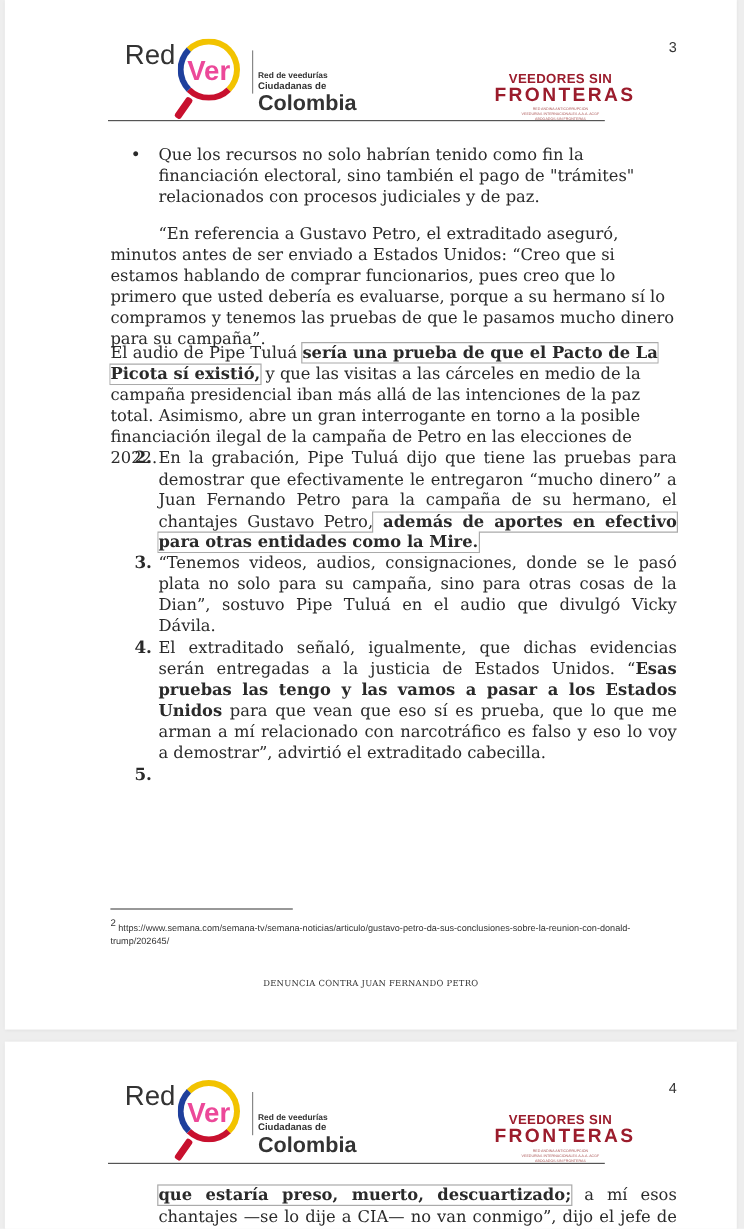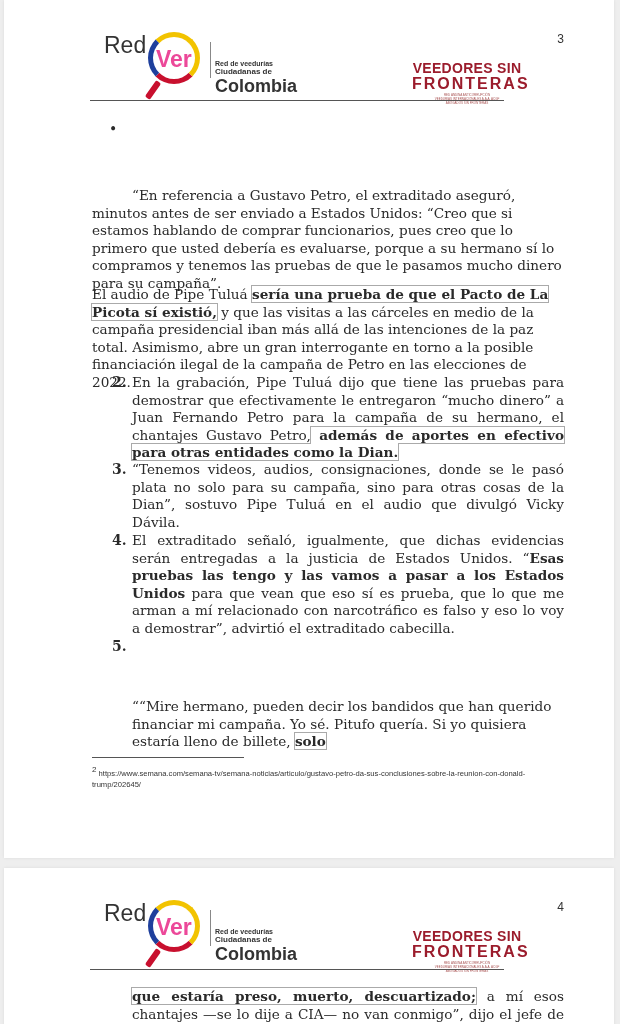--- a/index.html
+++ b/index.html
@@ -13,21 +13,21 @@
   .logo-red .rtxt { position:absolute; left:0; top:4px; font-family:"Liberation Sans", sans-serif; font-size:23px; color:#333; }
   .logo-red .ring { position:absolute; left:44px; top:4px; width:52px; height:52px; border-radius:50%; border:5px solid #f2c300; border-bottom-color:#c8102e; border-left-color:#1e3f9c; box-sizing:border-box; }
   .logo-red .vtxt { position:absolute; left:52px; top:18px; font-family:"Liberation Sans", sans-serif; font-weight:bold; font-size:23px; color:#ec4899; }
   .logo-red .handle { position:absolute; left:46px; top:52px; width:6px; height:20px; background:#c8102e; transform:rotate(35deg); border-radius:2px; }
   .logo-red .sep { position:absolute; left:106px; top:14px; width:1px; height:36px; background:#888; }
   .logo-red .sub { position:absolute; left:111px; top:32px; font-family:"Liberation Sans", sans-serif; font-weight:bold; color:#333; line-height:1; }
   .logo-red .sub .s1 { font-size:7px; display:block; }
   .logo-red .sub .s2 { font-size:8px; display:block; margin-top:1px; }
   .logo-red .sub .s3 { font-size:18px; display:block; margin-top:1px; }
   .logo-vsf { position:absolute; left:408px; top:60px; width:110px; text-align:center; font-family:"Liberation Sans", sans-serif; color:#9b1c2c; }
-  .logo-vsf .l1 { font-size:14px; font-weight:bold; letter-spacing:0.3px; }
+  .logo-vsf .l1 { font-size:11px; font-weight:bold; letter-spacing:0.3px; }
   .logo-vsf .l2 { font-size:16px; font-weight:bold; letter-spacing:2px; margin-top:-1px; }
   .logo-vsf .small { font-size:3px; color:#a55; line-height:4px; }
   .hrule { position:absolute; left:86px; width:414px; height:1px; background:#555; }
   .body-text { position:absolute; font-size:13.6px; line-height:17.5px; color:#2a2a2a; }
   .j { text-align:justify; }
   .hb { font-weight:bold; outline:1px solid #aaa; }
   .b { font-weight:bold; }
   .bullet { position:absolute; left:105px; font-size:14px; }
   .num { position:absolute; left:108px; font-size:14px; font-weight:bold; }
   .fn-rule { position:absolute; left:88px; top:757px; width:152px; height:1px; background:#555; }
@@ -58,41 +58,42 @@
       <div class="l1">VEEDORES SIN</div>
       <div class="l2">FRONTERAS</div>
       <div class="small">RED ANDINA ANTICORRUPCIÓN</div>
       <div class="small">VEEDURÍAS INTERNACIONALES A.A.A. ACGF</div>
       <div class="small">ABOGADOS SIN FRONTERAS</div>
     </div>
   </div>
   <div class="hrule" style="top:100px;"></div>
 
   <span class="bullet" style="top:121px;">•</span>
+  <div class="body-text" style="left:128px; top:121px; width:430px;">Que los recursos no solo habrían tenido como fin la financiación electoral, sino también el pago de "trámites" relacionados con procesos judiciales y de paz.</div>
 
   <div class="body-text" style="left:88px; top:187px; width:470px; text-indent:40px;">“En referencia a Gustavo Petro, el extraditado aseguró, minutos antes de ser enviado a Estados Unidos: “Creo que si estamos hablando de comprar funcionarios, pues creo que lo primero que usted debería es evaluarse, porque a su hermano sí lo compramos y tenemos las pruebas de que le pasamos mucho dinero para su campaña”.</div>
 
   <div class="body-text" style="left:88px; top:286px; width:470px;"><span>El audio de Pipe Tuluá </span><span class="hb">sería una prueba de que el Pacto de La Picota sí existió,</span><span> y que las visitas a las cárceles en medio de la campaña presidencial iban más allá de las intenciones de la paz total. Asimismo, abre un gran interrogante en torno a la posible financiación ilegal de la campaña de Petro en las elecciones de 2022.</span></div>
 
   <span class="num" style="top:374px;">2.</span>
-  <div class="body-text j" style="left:128px; top:374px; width:432px;"><span>En la grabación, Pipe Tuluá dijo que tiene las pruebas para demostrar que efectivamente le entregaron “mucho dinero” a Juan Fernando Petro para la campaña de su hermano, el chantajes Gustavo Petro,</span><span class="hb"> además de aportes en efectivo para otras entidades como la Dian.</span></div>
+  <div class="body-text j" style="left:128px; top:374px; width:432px;"><span>En la grabación, Pipe Tuluá dijo que tiene las pruebas para demostrar que efectivamente le entregaron “mucho dinero” a Juan Fernando Petro para la campaña de su hermano, el chantajes Gustavo Petro,</span><span class="hb"> además de aportes en efectivo para otras entidades como la Mire.</span></div>
 
   <span class="num" style="top:461px;">3.</span>
   <div class="body-text j" style="left:128px; top:461px; width:432px;"><span>“Tenemos videos, audios, consignaciones, donde se le pasó plata no solo para su campaña, sino para otras cosas de la Dian”, sostuvo Pipe Tuluá en el audio que divulgó Vicky Dávila.</span></div>
 
   <span class="num" style="top:532px;">4.</span>
   <div class="body-text j" style="left:128px; top:532px; width:432px;"><span>El extraditado señaló, igualmente, que dichas evidencias serán entregadas a la justicia de Estados Unidos. “</span><span class="b">Esas pruebas las tengo y las vamos a pasar a los Estados Unidos</span><span> para que vean que eso sí es prueba, que lo que me arman a mí relacionado con narcotráfico es falso y eso lo voy a demostrar”, advirtió el extraditado cabecilla.</span></div>
 
   <span class="num" style="top:638px;">5.</span>
 
-  <div class="body-text" style="left:128px; top:698px; width:432px;"><span>““Mire hermano, pueden decir los bandidos que han querido financiar mi campaña. Yo sé. Pitufo quería. Si yo quisiera estaría lleno de billete, </span><span class="hb">solo</span></div>
 
   <div class="fn-rule"></div>
   <div class="fn"><sup>2</sup><span> https://www.semana.com/semana-tv/semana-noticias/articulo/gustavo-petro-da-sus-conclusiones-sobre-la-reunion-con-donald-trump/202645/</span></div>
 
+  <div class="footer">DENUNCIA CONTRA  JUAN FERNANDO PETRO</div>
 </div>
 
 <div class="page" id="page4">
   <div class="pnum" style="top:32px;">4</div>
   <div class="hdr" style="top:0;">
     <div class="logo-red">
       <span class="rtxt">Red</span>
       <span class="ring"></span>
       <span class="handle"></span>
       <span class="vtxt">Ver</span>

